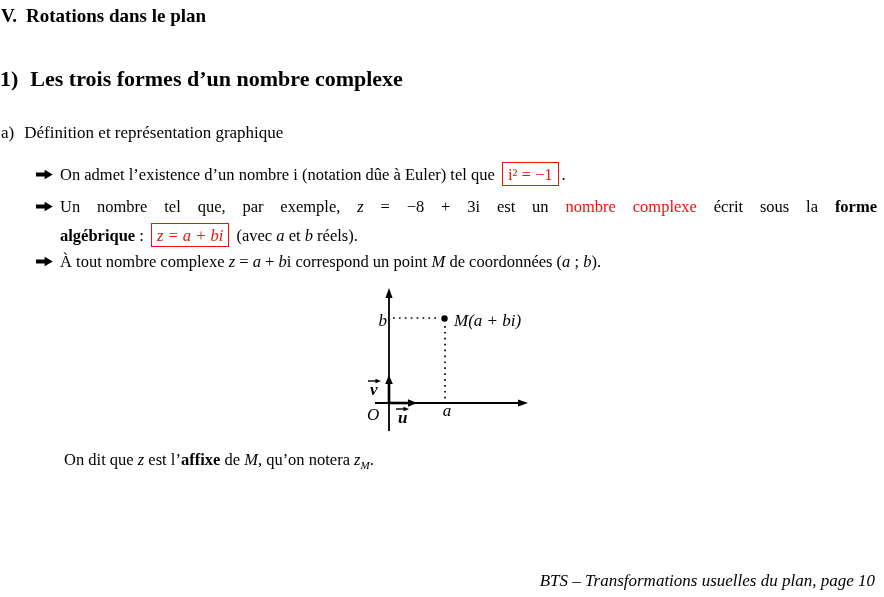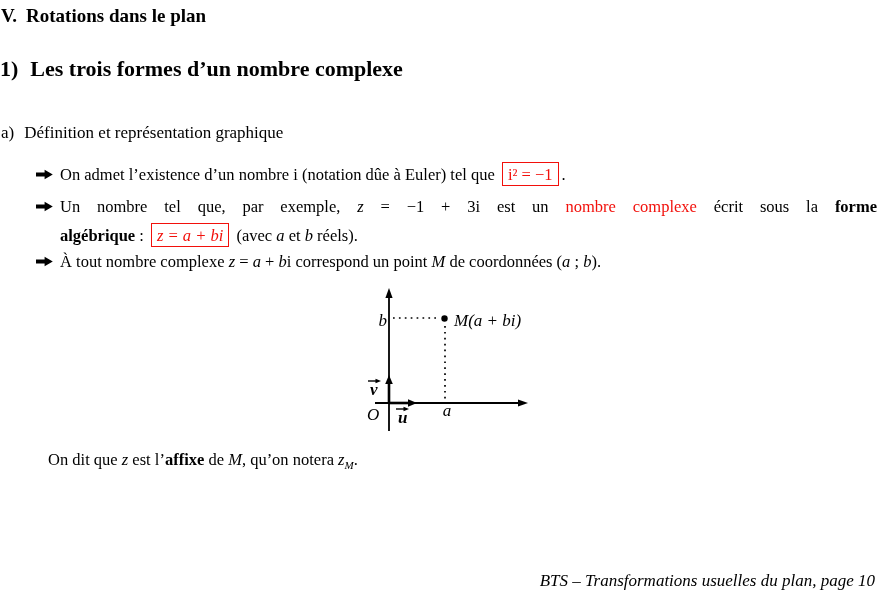--- a/index.html
+++ b/index.html
@@ -12,21 +12,21 @@
   body{
     font-family:"Liberation Serif","DejaVu Serif",serif;
     color:var(--ink);
     width:884px;height:597px;
     position:relative;overflow:hidden;
   }
   .page{position:absolute;inset:0;width:884px;height:597px;background:var(--background);}
 
   .h-title{position:absolute;top:0px;left:1px;font-size:19px;font-weight:700;line-height:32px;white-space:nowrap;}
   .h-title .head-num{margin-right:9px;}
-  .h-section{position:absolute;top:54px;left:0px;font-size:22px;font-weight:700;line-height:30px;white-space:nowrap;}
+  .h-section{position:absolute;top:64px;left:0px;font-size:22px;font-weight:700;line-height:30px;white-space:nowrap;}
   .h-section .head-num{margin-right:12px;}
   .h-sub{position:absolute;top:121px;left:1px;font-size:17px;font-weight:400;line-height:24px;white-space:nowrap;}
   .h-sub .head-num{margin-right:10px;}
 
   .bullet{position:absolute;left:12px;width:884px;padding-left:48px;padding-right:19px;font-size:16.5px;line-height:23px;}
   .bullet-1{top:163px;}
   .bullet-2{top:195px;}
   .bullet-3{top:250px;}
   .bullet .arrow-icon{position:absolute;left:24px;top:6px;width:17px;height:11px;}
   .jline{text-align:justify;text-align-last:justify;}
@@ -40,21 +40,21 @@
     border:1px solid var(--accent-red);
     padding:2px 5px 1px 5px;margin:0 3px;white-space:nowrap;
   }
   .run-boxedvar{font-style:italic;}
   .run-subvar{font-style:italic;font-size:11px;vertical-align:-4px;}
 
   .figure-wrap{position:absolute;left:330px;top:282px;width:250px;height:158px;}
   .fig-label{font-family:"Liberation Serif","DejaVu Serif",serif;font-size:17px;font-style:italic;fill:var(--ink);}
   .fig-label-bold{font-weight:700;}
 
-  .closing{position:absolute;top:448px;left:48px;font-size:16.5px;line-height:23px;white-space:nowrap;}
+  .closing{position:absolute;top:448px;left:64px;font-size:16.5px;line-height:23px;white-space:nowrap;}
 
   .footer{position:absolute;top:569px;left:0;width:875px;text-align:right;font-size:17px;font-style:italic;line-height:23px;}
 </style>
 </head>
 <body>
 
 <div class="page">
 
   <div class="h-title">
     <span class="head-num">V.</span><span>Rotations dans le plan</span>
@@ -72,21 +72,21 @@
     <svg class="arrow-icon" viewBox="0 0 17 11" aria-hidden="true">
       <path d="M0 3.6 H8.6 V0.8 L16.8 5.5 L8.6 10.2 V7.4 H0 Z" fill="#000"></path>
     </svg>
     <span><span class="run">On admet l’existence d’un nombre i (notation dûe à Euler) tel que </span><span class="run run-boxed">i² = −1</span><span class="run">.</span></span>
   </div>
 
   <div class="bullet bullet-2">
     <svg class="arrow-icon" viewBox="0 0 17 11" aria-hidden="true">
       <path d="M0 3.6 H8.6 V0.8 L16.8 5.5 L8.6 10.2 V7.4 H0 Z" fill="#000"></path>
     </svg>
-    <div class="jline"><span class="run">Un nombre tel que, par exemple, </span><span class="run run-var">z</span><span class="run"> = −1 + 3i est un </span><span class="run run-red">nombre complexe</span><span class="run"> écrit sous la </span><span class="run run-bold">forme</span></div>
+    <div class="jline"><span class="run">Un nombre tel que, par exemple, </span><span class="run run-var">z</span><span class="run"> = −8 + 3i est un </span><span class="run run-red">nombre complexe</span><span class="run"> écrit sous la </span><span class="run run-bold">forme</span></div>
     <div class="line2"><span class="run run-bold">algébrique</span><span class="run"> : </span><span class="run run-boxedvar">z = a + bi</span><span class="run"> (avec </span><span class="run run-var">a</span><span class="run"> et </span><span class="run run-var">b</span><span class="run"> réels).</span></div>
   </div>
 
   <div class="bullet bullet-3">
     <svg class="arrow-icon" viewBox="0 0 17 11" aria-hidden="true">
       <path d="M0 3.6 H8.6 V0.8 L16.8 5.5 L8.6 10.2 V7.4 H0 Z" fill="#000"></path>
     </svg>
     <span><span class="run">À tout nombre complexe </span><span class="run run-var">z</span><span class="run"> = </span><span class="run run-var">a</span><span class="run"> + </span><span class="run run-var">b</span><span class="run">i correspond un point </span><span class="run run-var">M</span><span class="run"> de coordonnées (</span><span class="run run-var">a</span><span class="run"> ; </span><span class="run run-var">b</span><span class="run">).</span></span>
   </div>
 

